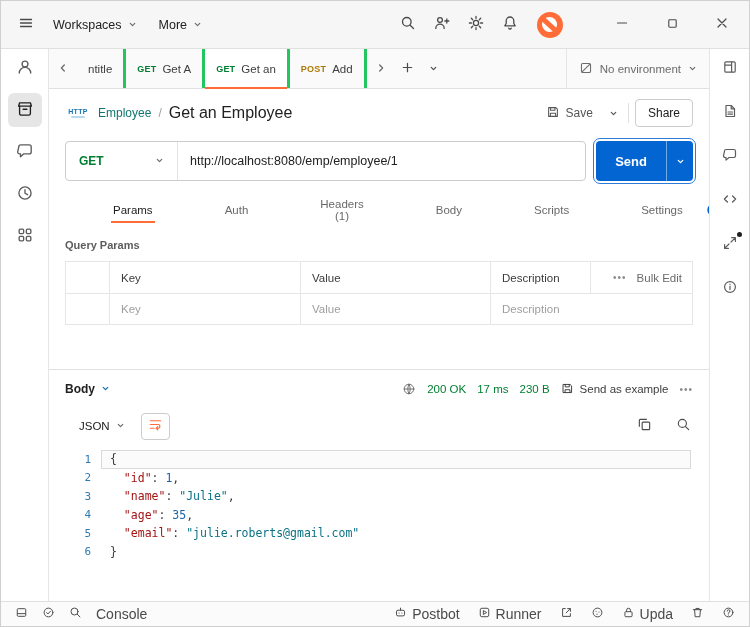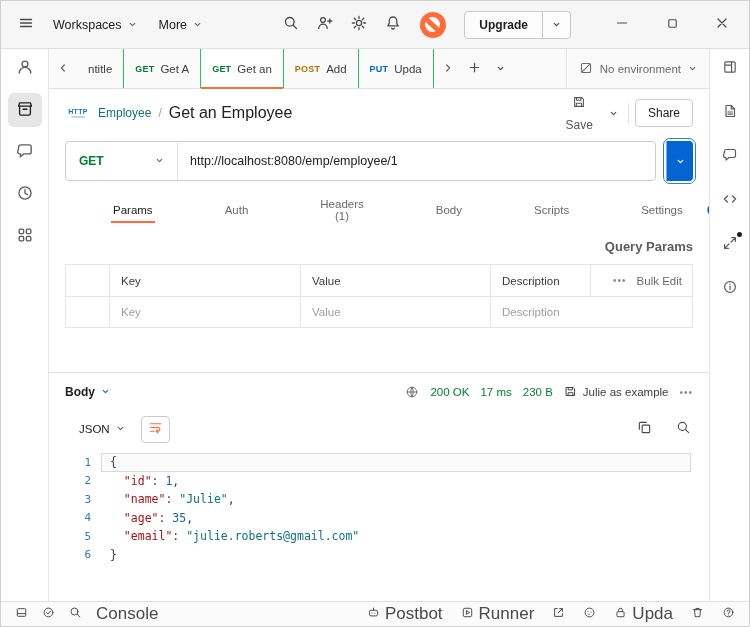--- a/index.html
+++ b/index.html
@@ -29,40 +29,40 @@
   .rail-right { width:40px; border-left:1px solid #e6e6e6; gap:10px; }
   .rail-btn { width:34px; height:34px; display:flex; align-items:center; justify-content:center; border:none; background:transparent; color:#5c5c5c; border-radius:6px; cursor:pointer; position:relative; flex:0 0 auto; }
   .rail-btn--active { background:#e6e6e6; color:#212121; }
   .notif-dot { position:absolute; top:5px; right:5px; width:5px; height:5px; border-radius:50%; background:#1f1f1f; }
 
   
   .main-col { flex:1; display:flex; flex-direction:column; min-width:0; }
 
   .tabbar { height:40px; flex:0 0 auto; background:#fafafa; border-bottom:1px solid #e0e0e0; display:flex; align-items:stretch; }
   .tab-nav { width:28px; display:flex; align-items:center; justify-content:center; border:none; background:transparent; color:#6b6b6b; cursor:pointer; flex:0 0 auto; }
-  .tab { display:flex; align-items:center; gap:6px; padding:0 11px; font-size:11.5px; color:#3d3d3d; border-right:1px solid #22c55e; position:relative; cursor:pointer; white-space:nowrap; }
+  .tab { display:flex; align-items:center; gap:6px; padding:0 11px; font-size:11.5px; color:#3d3d3d; border-right:3px solid #22c55e; position:relative; cursor:pointer; white-space:nowrap; }
   .tab--active { background:#fff; }
   .tab--active::after { content:""; position:absolute; left:0; right:0; bottom:-1px; height:2px; background:#ff6c37; }
   .tab-method { font-size:9px; font-weight:700; letter-spacing:.2px; }
   .m-get { color:#007f31; } .m-post { color:#ad7a03; } .m-put { color:#0265d2; }
   .tab-small-btn { width:26px; display:flex; align-items:center; justify-content:center; border:none; background:transparent; color:#4a4a4a; cursor:pointer; flex:0 0 auto; }
   .env-select { margin-left:auto; display:flex; align-items:center; gap:7px; padding:0 12px; border-left:1px solid #e6e6e6; font-size:11.5px; color:#6b6b6b; cursor:pointer; background:transparent; border-top:none; border-bottom:none; border-right:none; font-family:inherit; }
 
   .content { flex:1; padding:0 16px; min-height:0; display:flex; flex-direction:column; }
 
   
   .crumb-row { display:flex; align-items:center; height:32px; margin-top:8px; gap:7px; flex:0 0 auto; }
   .http-badge { display:flex; flex-direction:column; align-items:center; width:26px; }
   .http-badge .hb-text { font-size:7px; font-weight:700; color:#1273b5; letter-spacing:.3px; }
   .http-badge .hb-line { width:14px; height:2px; margin-top:1px; background:#b9d9ee; border-radius:1px; }
   .crumb-link { font-size:12px; color:#0f766e; cursor:pointer; }
   .crumb-sep { font-size:12px; color:#9e9e9e; }
   .crumb-current { font-size:16px; color:#212121; font-weight:500; }
   .crumb-actions { margin-left:auto; display:flex; align-items:center; gap:6px; }
-  .save-btn { display:flex; align-items:center; gap:6px; border:none; background:transparent; color:#555; font-size:12px; cursor:pointer; padding:5px 6px; font-family:inherit;flex-direction:column; }
+  .save-btn { display:flex; align-items:center; gap:6px; border:none; background:transparent; color:#555; font-size:12px; cursor:pointer; padding:5px 6px; font-family:inherit; }
   .caret-btn { border:none; background:transparent; color:#555; padding:4px; cursor:pointer; display:flex; }
   .vdiv { width:1px; height:20px; background:#e0e0e0; }
   .share-btn { display:flex; align-items:center; gap:6px; border:1px solid #ccc; background:#fff; color:#212121; font-size:12px; border-radius:4px; padding:6px 12px; cursor:pointer; font-family:inherit; }
 
   
   .url-row { display:flex; gap:10px; margin-top:12px; height:40px; flex:0 0 auto; }
   .url-box { flex:1; display:flex; border:1px solid #ccc; border-radius:4px; background:#fff; overflow:hidden; min-width:0; }
   .method-select { width:112px; flex:0 0 auto; display:flex; align-items:center; justify-content:space-between; padding:0 13px; font-size:12px; font-weight:700; color:#007f31; border:none; border-right:1px solid #e3e3e3; background:transparent; cursor:pointer; font-family:inherit; }
   .method-select svg { color:#6b6b6b; }
   .url-input { flex:1; min-width:0; border:none; outline:none; font-size:12.5px; color:#212121; padding:0 12px; font-family:inherit; background:transparent; }
@@ -70,21 +70,21 @@
   .send-main { background:#0265d2; border:none; color:#fff; font-size:13px; font-weight:600; padding:0 19px; border-radius:4px 0 0 4px; cursor:pointer; font-family:inherit; }
   .send-caret { background:#0265d2; border:none; border-left:1px solid rgba(255,255,255,.45); color:#fff; width:27px; display:flex; align-items:center; justify-content:center; border-radius:0 4px 4px 0; cursor:pointer; }
 
   
   .req-tabs { display:flex; align-items:center; gap:24px; margin-top:16px; height:26px; flex:0 0 auto; }
   .req-tab { font-size:11.5px; color:#696969; cursor:pointer; position:relative; background:transparent; border:none; padding:0; font-family:inherit; height:100%; display:flex; align-items:center;margin-left:48px; }
   .req-tab--active { color:#212121; font-weight:500; }
   .req-tab--active::after { content:""; position:absolute; left:-2px; right:-2px; bottom:0; height:2px; background:#ff6c37; }
   .cookies-link { margin-left:auto; font-size:14px; font-weight:600; color:#0265d2; cursor:pointer; background:transparent; border:none; font-family:inherit; }
 
-  .section-title { margin-top:16px; font-size:13px; font-weight:600; color:#5c5c5c; flex:0 0 auto;text-align:right; }
+  .section-title { margin-top:16px; font-size:11px; font-weight:600; color:#5c5c5c; flex:0 0 auto; }
 
   
   .qp-table { margin-top:10px; border:1px solid #e6e6e6; font-size:11.5px; flex:0 0 auto; }
   .qp-row { display:flex; height:31px; }
   .qp-row + .qp-row { border-top:1px solid #e6e6e6; }
   .qp-cell { display:flex; align-items:center; padding:0 11px; border-right:1px solid #e6e6e6; color:#3b3b3b; min-width:0; }
   .c-handle { width:44px; flex:0 0 auto; }
   .c-key { width:191px; flex:0 0 auto; }
   .c-value { width:190px; flex:0 0 auto; }
   .c-desc { width:100px; flex:0 0 auto; }
@@ -123,21 +123,21 @@
   .code-content { padding-left:19px; white-space:pre; color:#212121; position:relative; z-index:1; }
   .code-line--active::after { content:""; position:absolute; left:36px; right:2px; top:0; bottom:0; border:1px solid #d9d9d9; background:rgba(0,0,0,.015); }
   .tok-key { color:#a31515; }
   .tok-string { color:#0b7285; }
   .tok-number { color:#1864ab; }
   .tok-punct { color:#3b3b3b; }
   .tok-plain { color:#212121; }
 
   
   .statusbar { height:25px; flex:0 0 auto; background:#fbfbfb; border-top:1px solid #e0e0e0; display:flex; align-items:center; padding:0 8px; gap:2px; font-size:11.5px; color:#4a4a4a; }
-  .sb-btn { display:flex; align-items:flex-end; gap:5px; border:none; background:transparent; color:#4a4a4a; font-size:17px; cursor:pointer; padding:2px 6px; font-family:inherit; }
+  .sb-btn { display:flex; align-items:flex-end; gap:5px; border:none; background:transparent; color:#4a4a4a; font-size:14px; cursor:pointer; padding:2px 6px; font-family:inherit; }
   .sb-right { margin-left:auto; display:flex; align-items:center; gap:6px; }
 </style>
 </head>
 <body>
 
 <div class="window">
 
   <header class="topbar">
     <button class="icon-btn">
       <span><svg width="16" height="16" viewBox="0 0 16 16" fill="none" stroke="currentColor" stroke-width="1.3" stroke-linecap="round">
@@ -177,28 +177,20 @@
               <path d="M8 1.4v2M8 12.6v2M1.4 8h2M12.6 8h2M3.3 3.3l1.4 1.4M11.3 11.3l1.4 1.4M12.7 3.3l-1.4 1.4M4.7 11.3l-1.4 1.4"></path>
             </svg></span>
       </button>
       <button class="icon-btn">
         <span><svg width="16" height="16" viewBox="0 0 16 16" fill="none" stroke="currentColor" stroke-width="1.3" stroke-linecap="round" stroke-linejoin="round">
               <path d="M8 2a3.8 3.8 0 0 1 3.8 3.8v2.7l1.4 2.3H2.8l1.4-2.3V5.8A3.8 3.8 0 0 1 8 2Z"></path>
               <path d="M6.8 13.2a1.3 1.3 0 0 0 2.4 0"></path>
             </svg></span>
       </button>
       <div class="logo"></div>
-      <div class="upgrade-group">
-        <button class="upgrade-main">Upgrade</button>
-        <button class="upgrade-caret">
-          <span><svg width="9" height="9" viewBox="0 0 10 10" fill="none" stroke="currentColor" stroke-width="1.3" stroke-linecap="round" stroke-linejoin="round">
-                <path d="M2.5 3.7 5 6.3l2.5-2.6"></path>
-              </svg></span>
-        </button>
-      </div>
       <div class="win-controls">
         <button class="icon-btn">
           <span><svg width="14" height="14" viewBox="0 0 14 14" fill="none" stroke="currentColor" stroke-width="1.2" stroke-linecap="round">
                 <path d="M2.5 7h9"></path>
               </svg></span>
         </button>
         <button class="icon-btn">
           <span><svg width="13" height="13" viewBox="0 0 14 14" fill="none" stroke="currentColor" stroke-width="1.2">
                 <rect x="3" y="3" width="8" height="8" rx="1"></rect>
               </svg></span>
@@ -264,24 +256,20 @@
           <span class="tab-method m-get">GET</span>
           <span>Get A</span>
         </div>
         <div class="tab tab--active">
           <span class="tab-method m-get">GET</span>
           <span>Get an</span>
         </div>
         <div class="tab">
           <span class="tab-method m-post">POST</span>
           <span>Add</span>
-        </div>
-        <div class="tab">
-          <span class="tab-method m-put">PUT</span>
-          <span>Upda</span>
         </div>
         <button class="tab-nav">
           <span><svg width="10" height="10" viewBox="0 0 10 10" fill="none" stroke="currentColor" stroke-width="1.3" stroke-linecap="round" stroke-linejoin="round">
                 <path d="M3.7 2l2.9 3-2.9 3"></path>
               </svg></span>
         </button>
         <button class="tab-small-btn">
           <span><svg width="13" height="13" viewBox="0 0 14 14" fill="none" stroke="currentColor" stroke-width="1.3" stroke-linecap="round">
                 <path d="M7 2.5v9M2.5 7h9"></path>
               </svg></span>
@@ -338,20 +326,21 @@
           <div class="url-box">
             <button class="method-select">
               <span>GET</span>
               <span><svg width="9" height="9" viewBox="0 0 10 10" fill="none" stroke="currentColor" stroke-width="1.3" stroke-linecap="round" stroke-linejoin="round">
                     <path d="M2.5 3.7 5 6.3l2.5-2.6"></path>
                   </svg></span>
             </button>
             <input class="url-input" type="text" value="http://localhost:8080/emp/employee/1" style="">
           </div>
           <div class="send-group">
+            <button class="send-main">Send</button>
             <button class="send-caret">
               <span><svg width="9" height="9" viewBox="0 0 10 10" fill="none" stroke="currentColor" stroke-width="1.4" stroke-linecap="round" stroke-linejoin="round">
                     <path d="M2.5 3.7 5 6.3l2.5-2.6"></path>
                   </svg></span>
             </button>
           </div>
         </div>
 
         <div class="req-tabs">
           <button class="req-tab req-tab--active">Params</button>
@@ -408,21 +397,21 @@
               </span>
             <span class="meta-green">200 OK</span>
             <span class="meta-green">17 ms</span>
             <span class="meta-green">230 B</span>
             <button class="save-example">
               <span><svg width="13" height="13" viewBox="0 0 16 16" fill="none" stroke="currentColor" stroke-width="1.2" stroke-linecap="round" stroke-linejoin="round">
                     <path d="M3 3h8.2L13 4.8V13H3z"></path>
                     <path d="M5.2 3v3h5V3"></path>
                     <path d="M5 13V9.5h6V13"></path>
                   </svg></span>
-              <span>Julie as example</span>
+              <span>Send as example</span>
             </button>
             <button class="dots">•••</button>
           </div>
         </div>
 
         <div class="resp-toolbar">
           <button class="format-dd">
             <span>JSON</span>
             <span><svg width="9" height="9" viewBox="0 0 10 10" fill="none" stroke="currentColor" stroke-width="1.3" stroke-linecap="round" stroke-linejoin="round">
                   <path d="M2.5 3.7 5 6.3l2.5-2.6"></path>

